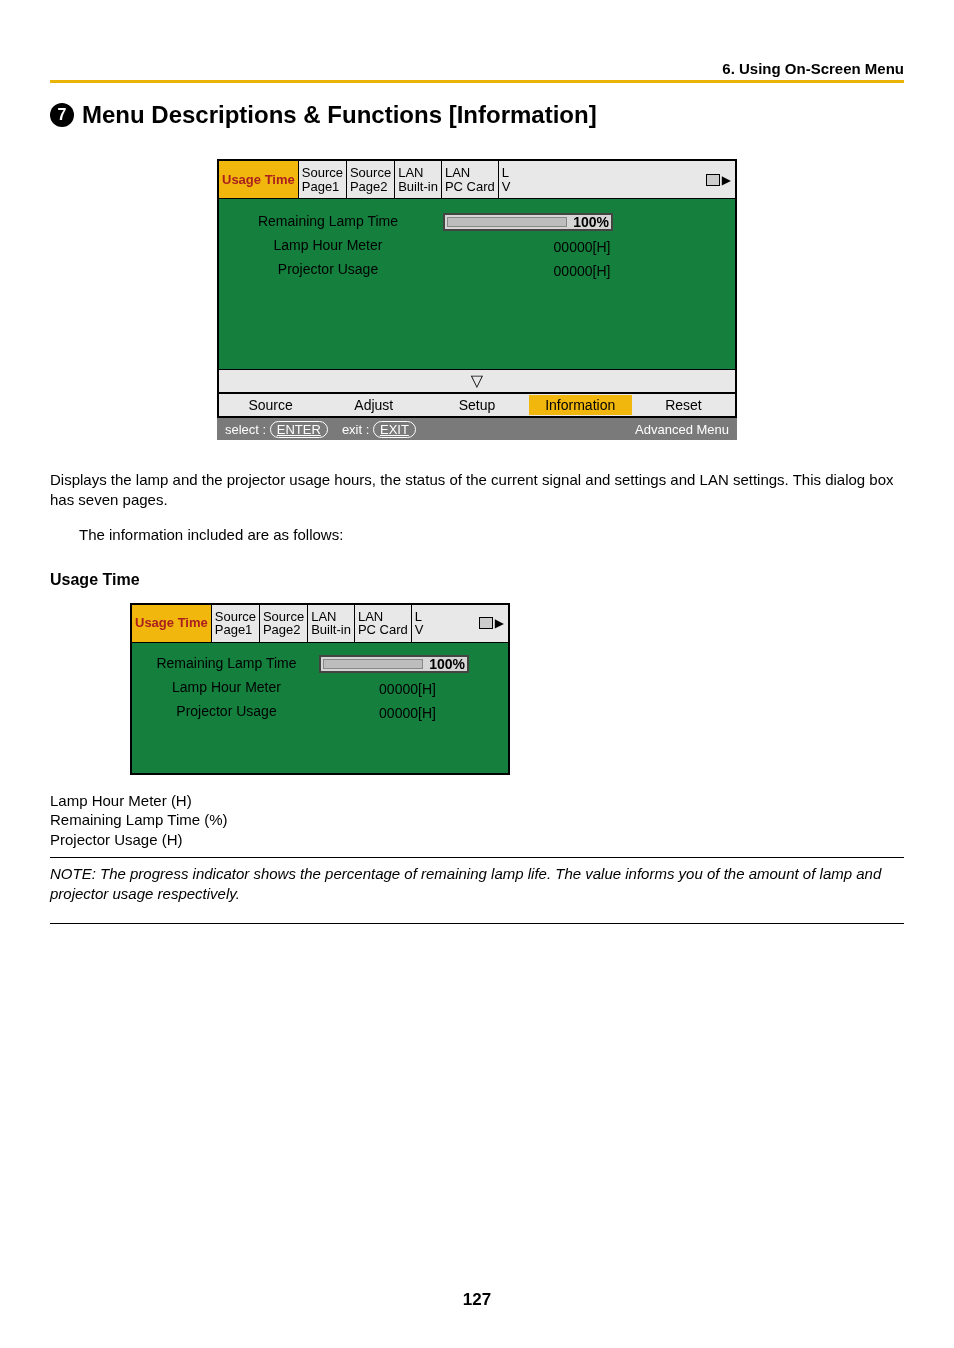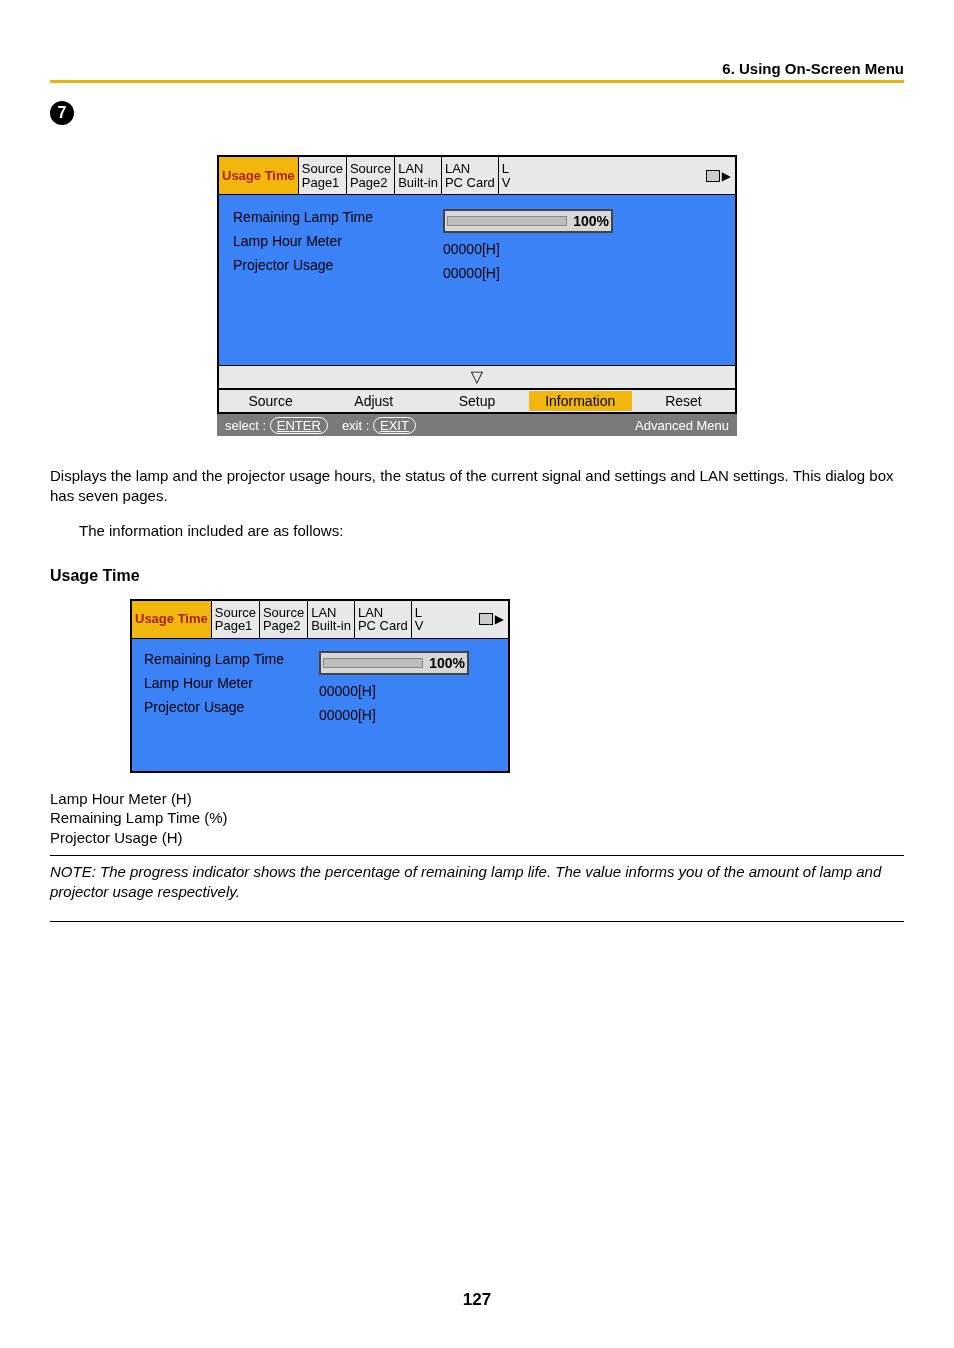--- a/index.html
+++ b/index.html
@@ -81,30 +81,31 @@
   .tab-scroll {
     display:flex; gap:2px; align-items:center;
   }
   .tab-scroll .box {
     width:14px; height:12px; border:1px solid #000; background:#ccc;
   }
   .osd-body {
     display:flex;
     padding: 14px 14px 60px 14px;
     gap: 20px;
-    background: #3b82f6;
+    background: #15803d;
     min-height: 170px;
     position:relative;
+    text-align:center;
   }
   .osd-body .labels { flex: 0 0 190px; }
   .osd-body .values { flex: 1; }
   .osd-row { margin-bottom: 8px; font-size: 14px;}
   .bar-outer {
     border: 2px solid #444;
-    width: 170px; height: 24px;
+    width: 170px; height: 18px;
     display:flex; align-items:center; justify-content:flex-end;
     padding: 0 2px;
     background: #d6d6d6;
   }
   .bar-inner {
     flex:1; height: 10px;
     background: #bdbdbd;
     border:1px solid #888;
   }
   .bar-pct { margin-left:6px; font-weight:bold; }
@@ -180,20 +181,21 @@
     font-size: 17px;
   }
 </style>
 </head>
 <body>
 
 <div class="pg-header">6. Using On-Screen Menu</div>
 
 <div class="title-row">
   <span class="circled">7</span>
+  <span class="main-title">Menu Descriptions &amp; Functions [Information]</span>
 </div>
 
 <div class="osd-wrap">
   <div class="osd">
     <div class="osd-box">
       <div class="osd-tabs">
         <div class="osd-tab active">
           <span>Usage Time</span>
         </div>
         <div class="osd-tab">

